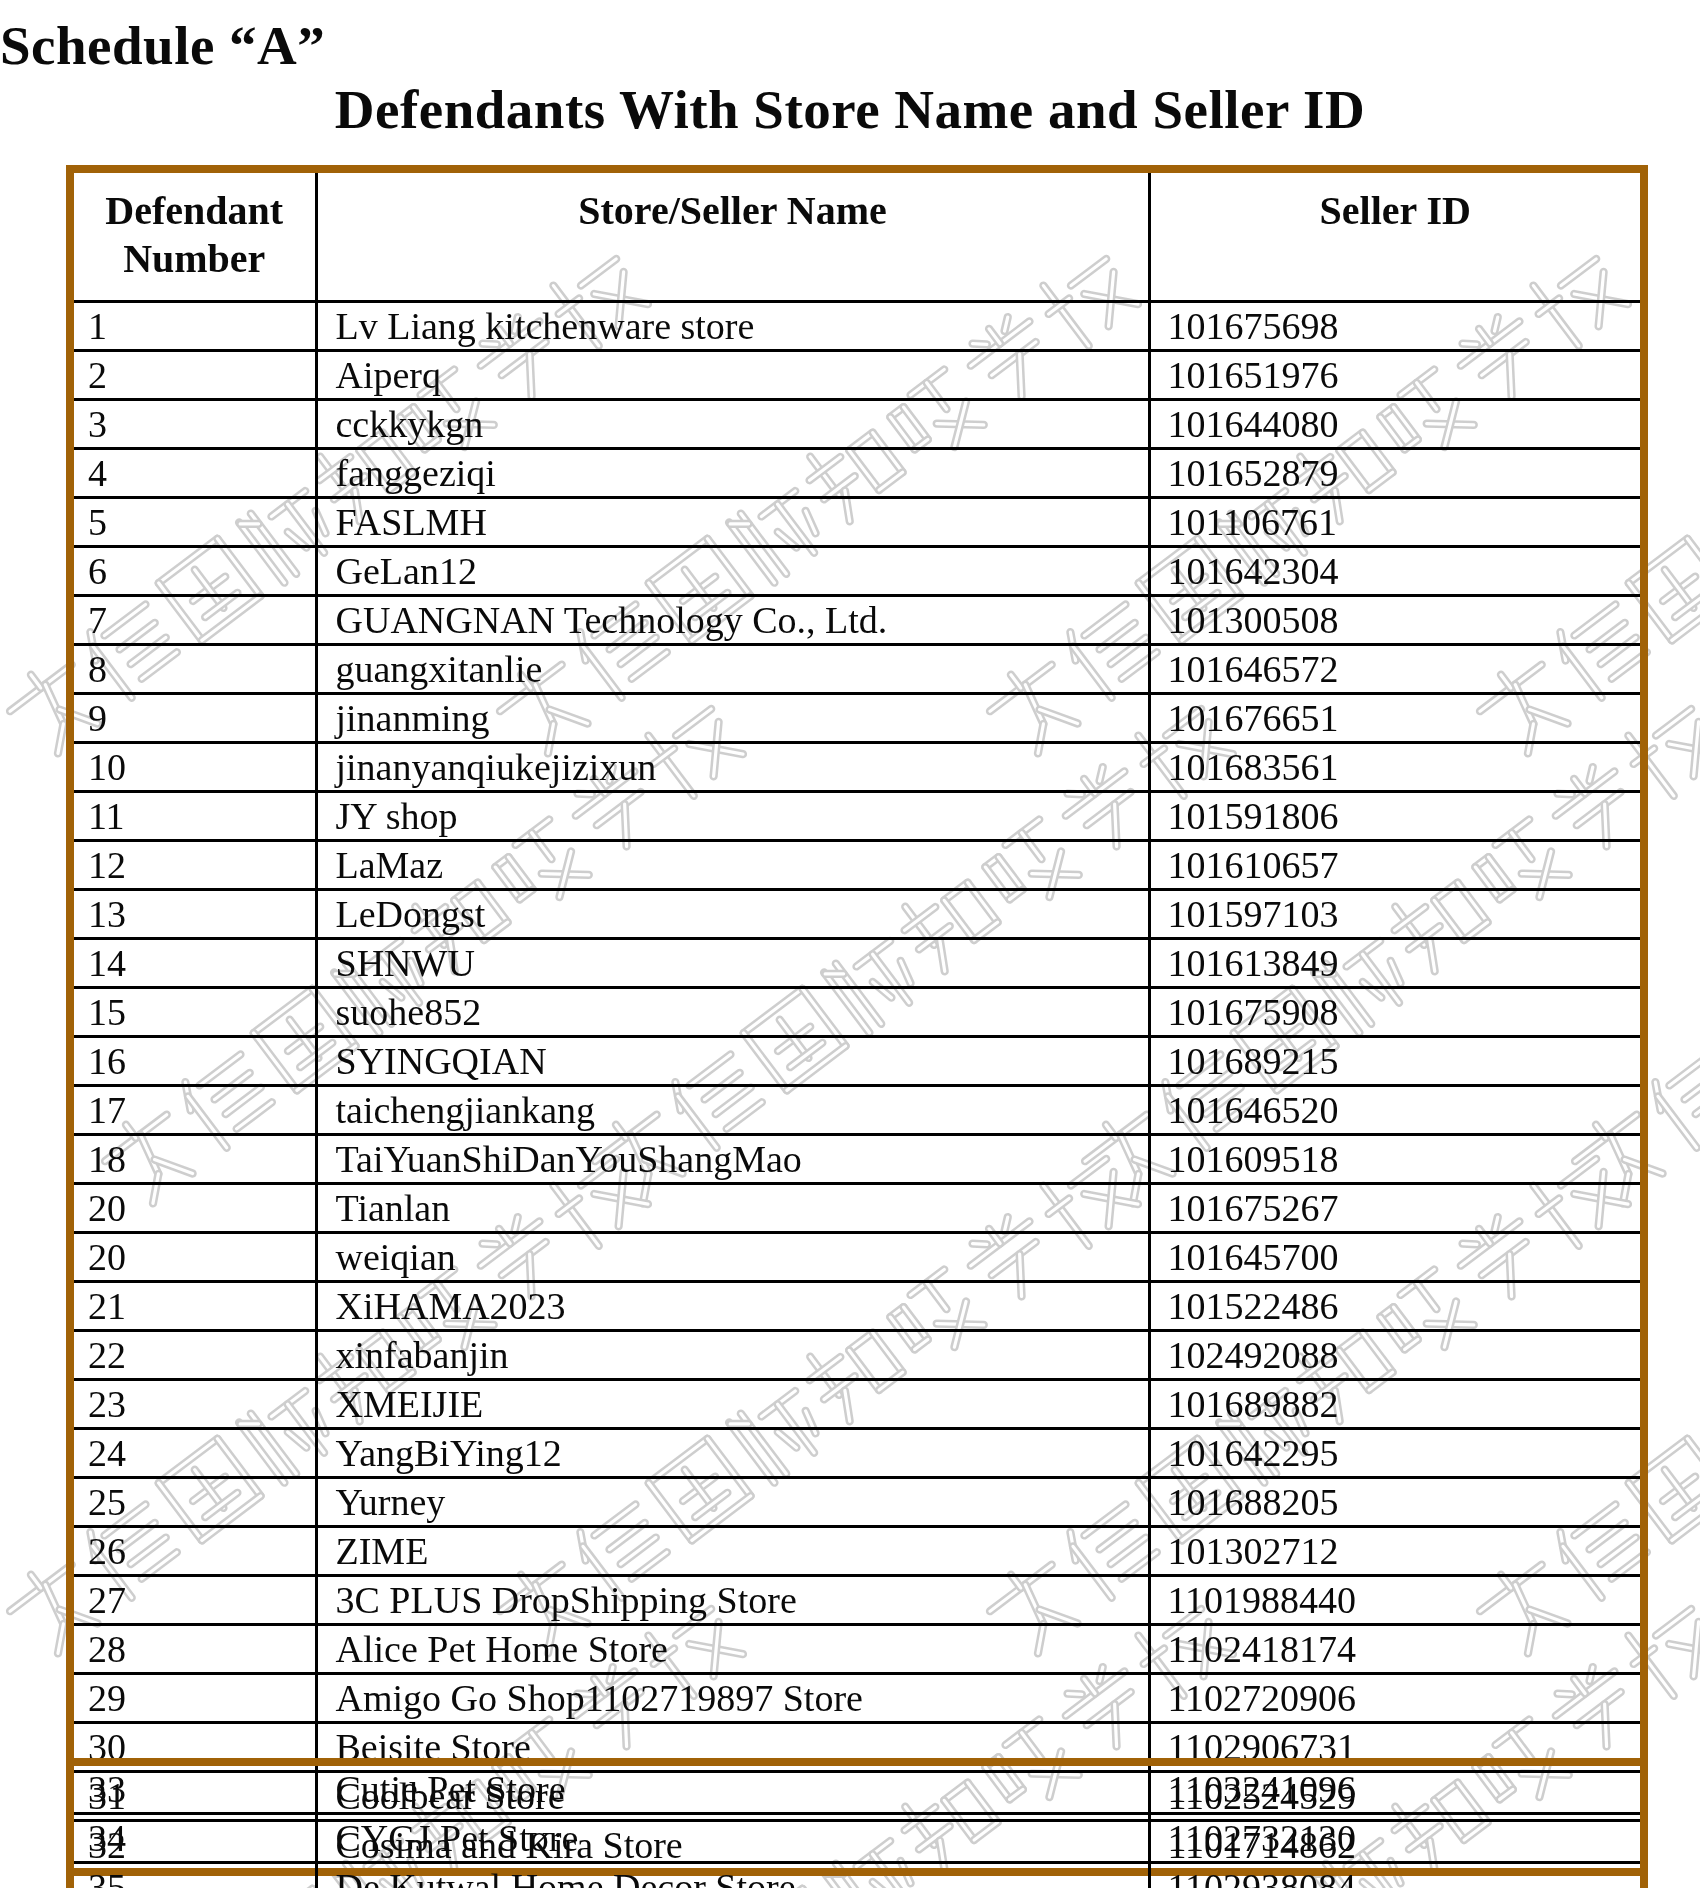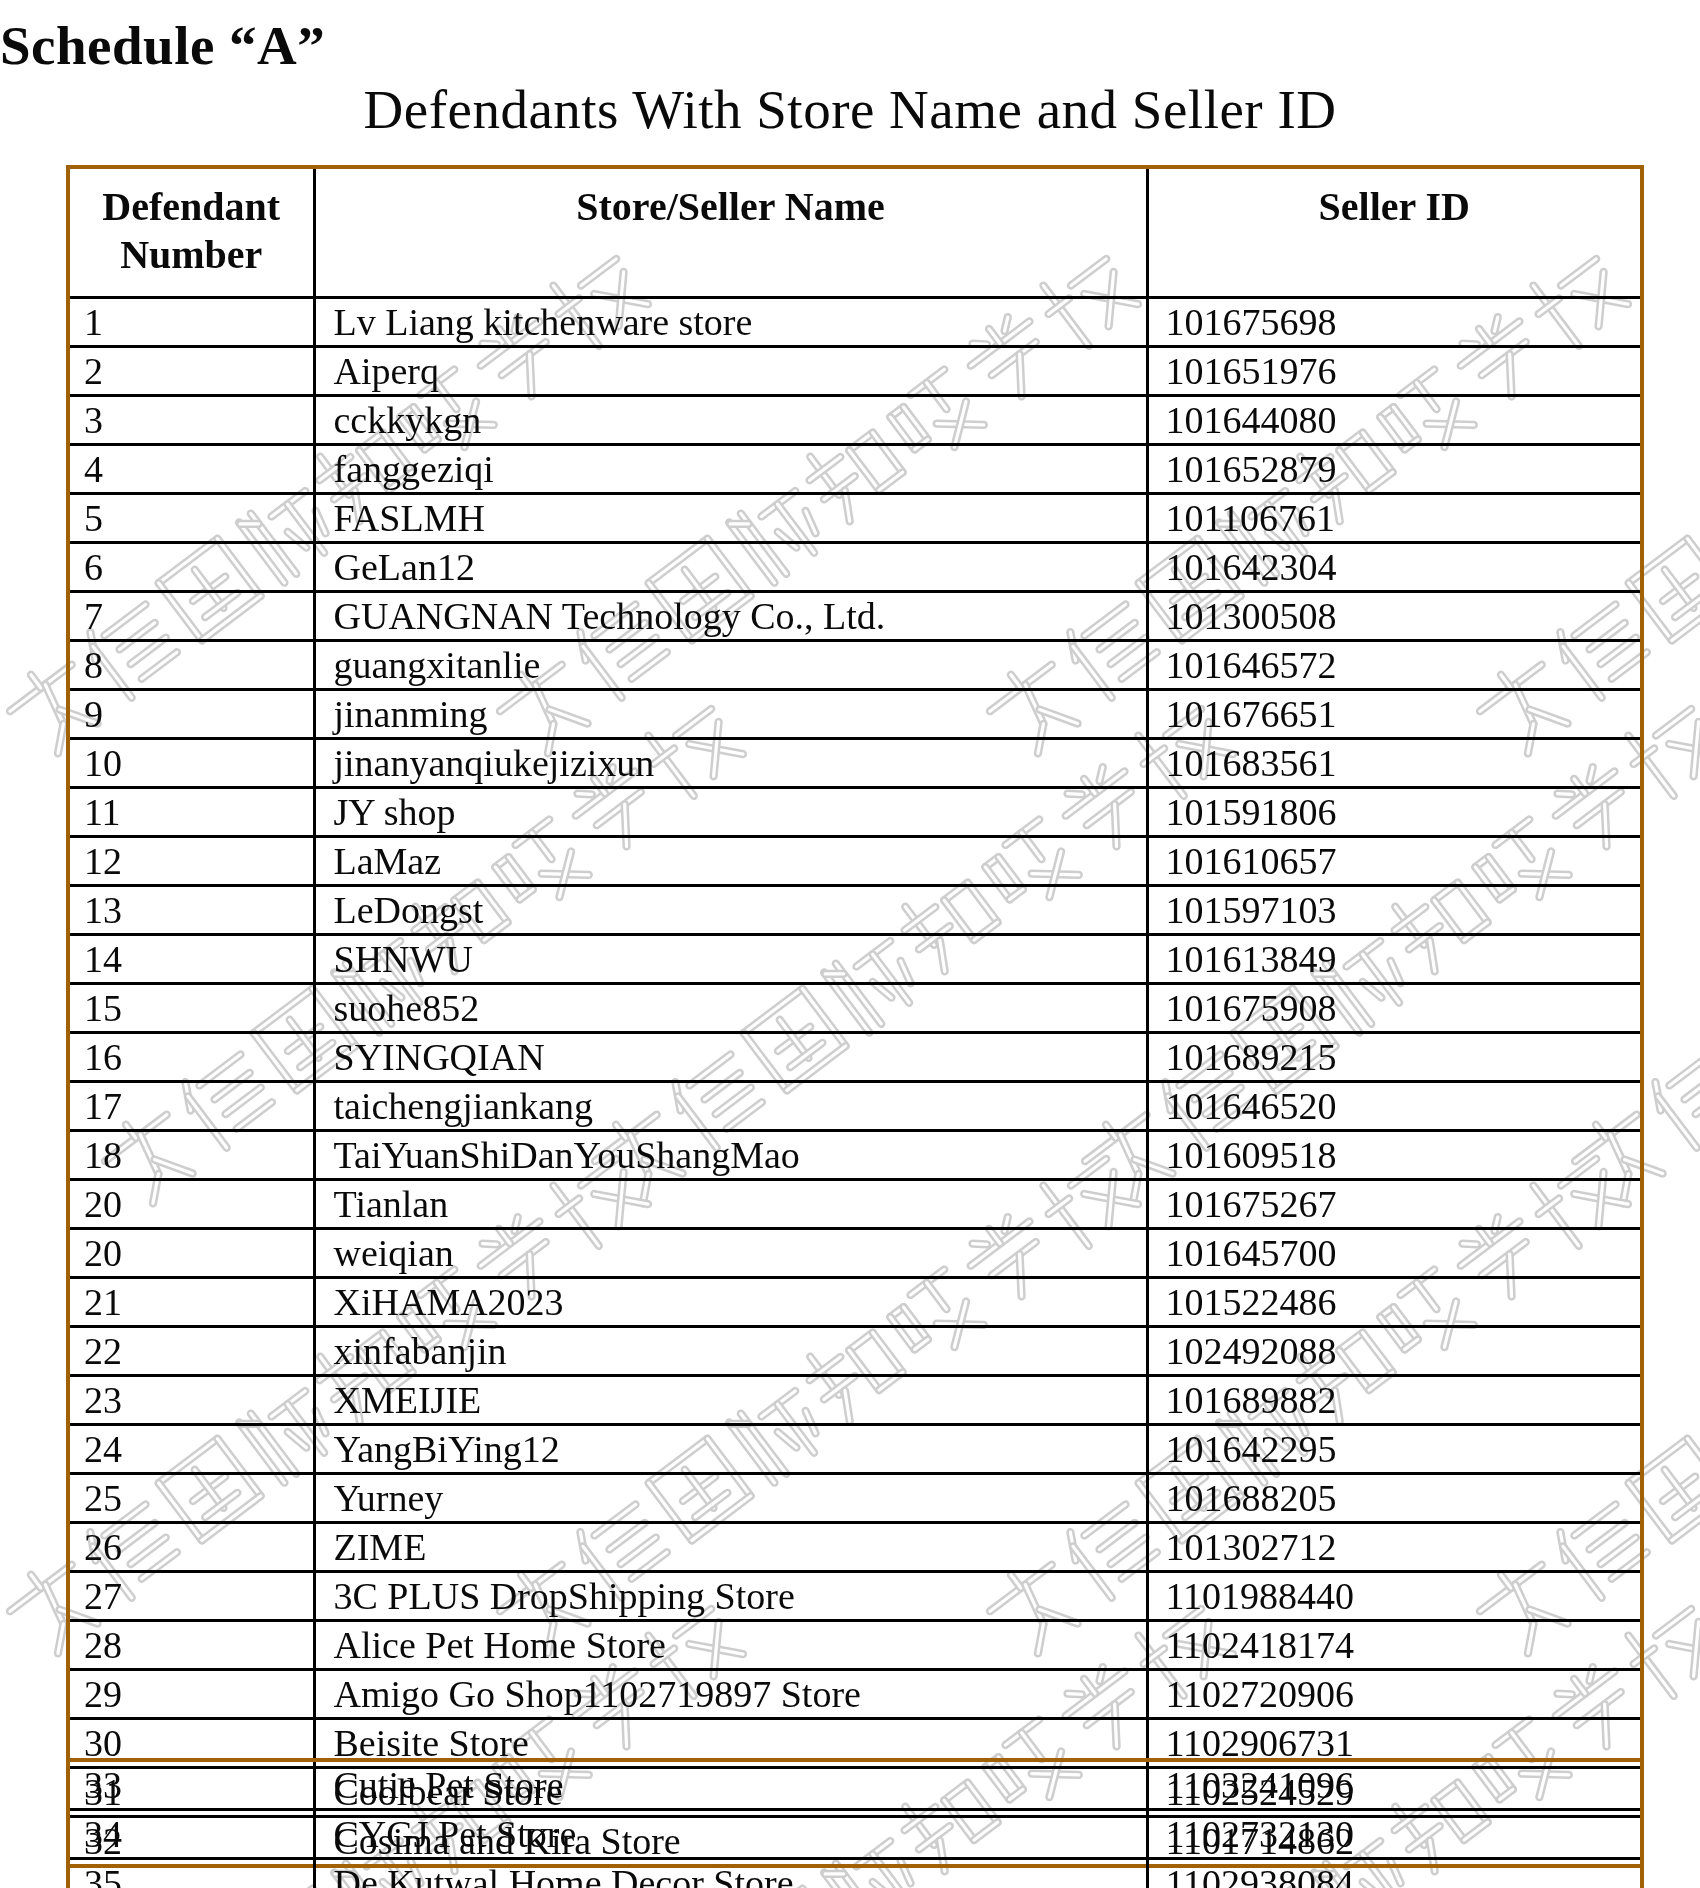--- a/index.html
+++ b/index.html
@@ -25,39 +25,39 @@
     font-weight: bold;
     letter-spacing: 0.5px;
   }
   .page-subtitle {
     position: absolute;
     top: 78px;
     left: 0;
     width: 100%;
     text-align: center;
     font-size: 55px;
-    font-weight: normal;
+    font-weight: bold;
     letter-spacing: 0.5px;
   }
   table.sched {
     position: absolute;
     left: 66px;
     width: 1574px;
     border-collapse: collapse;
     table-layout: fixed;
     background: transparent;
   }
   #table-main { top: 165px; }
   #table-cont { top: 1758px; }
   table.sched td, table.sched th {
     border: 3px solid #000;
     overflow: hidden;
     white-space: nowrap;
   }
-  table.sched { border: 4px solid #a16207; }
+  table.sched { border: 8px solid #a16207; }
   th.hdr {
     font-size: 40px;
     font-weight: bold;
     text-align: center;
     vertical-align: top;
     padding-top: 14px;
     line-height: 48px;
     height: 112px;
   }
   td.cell {

